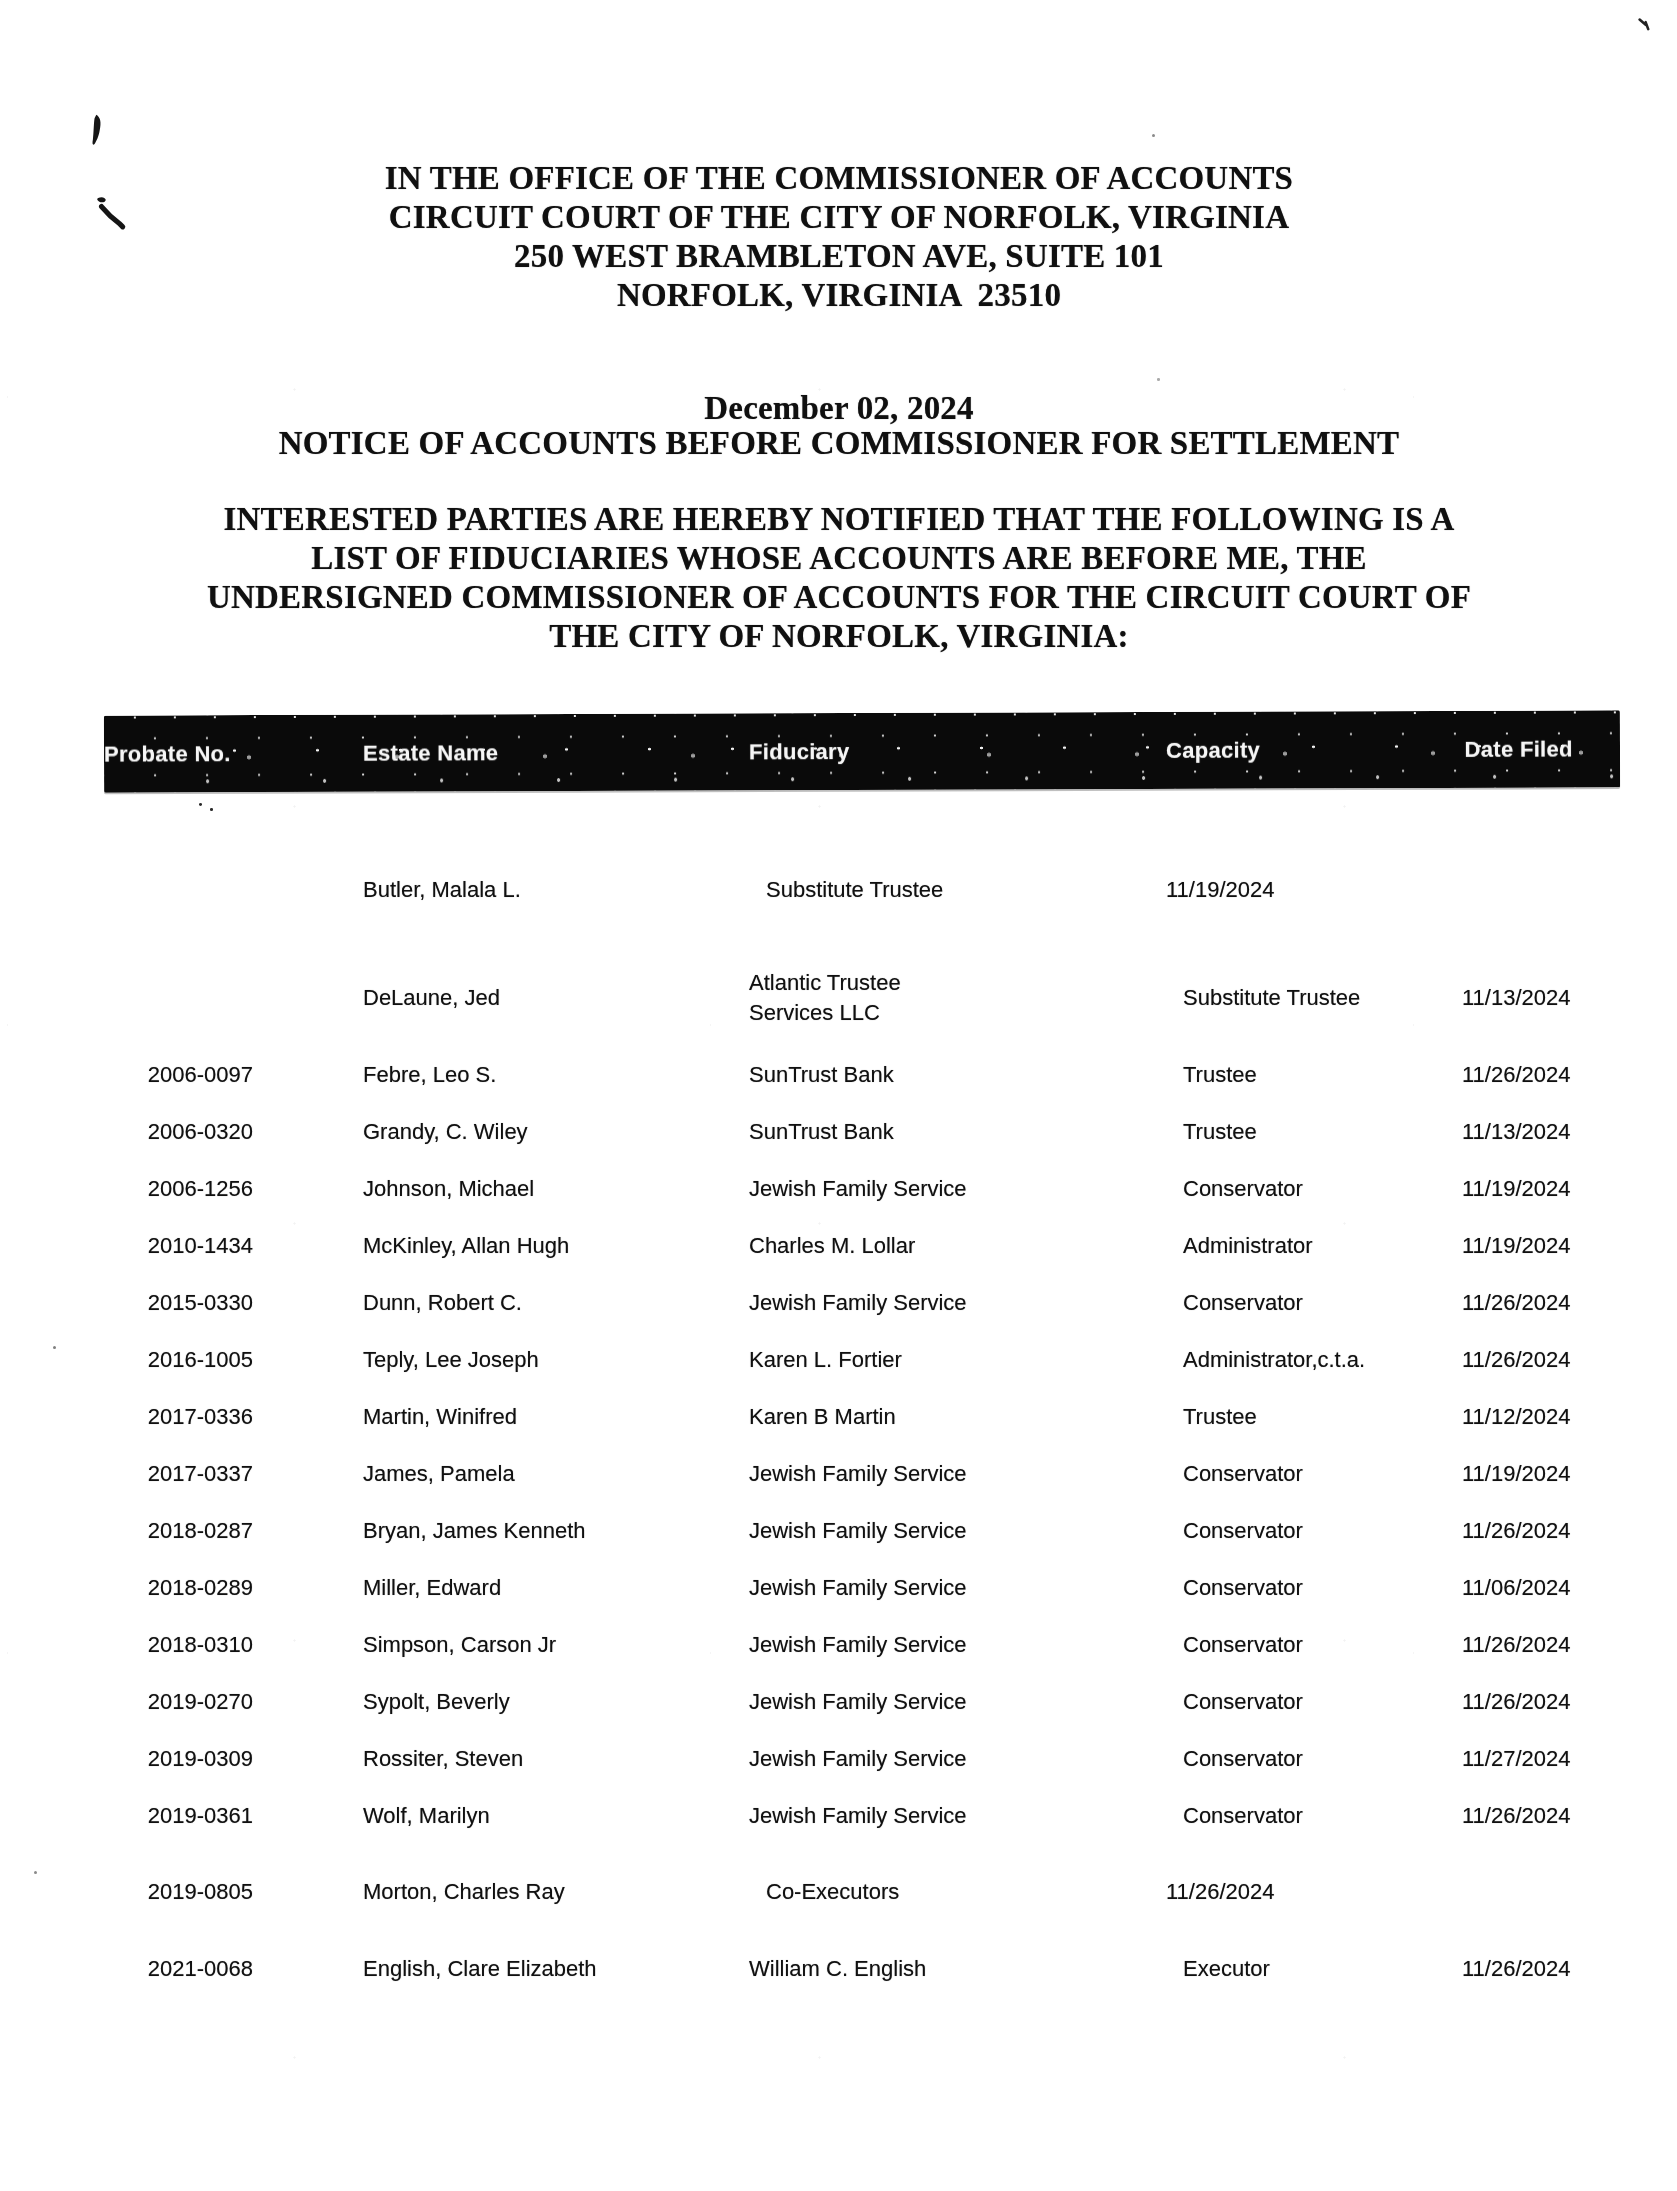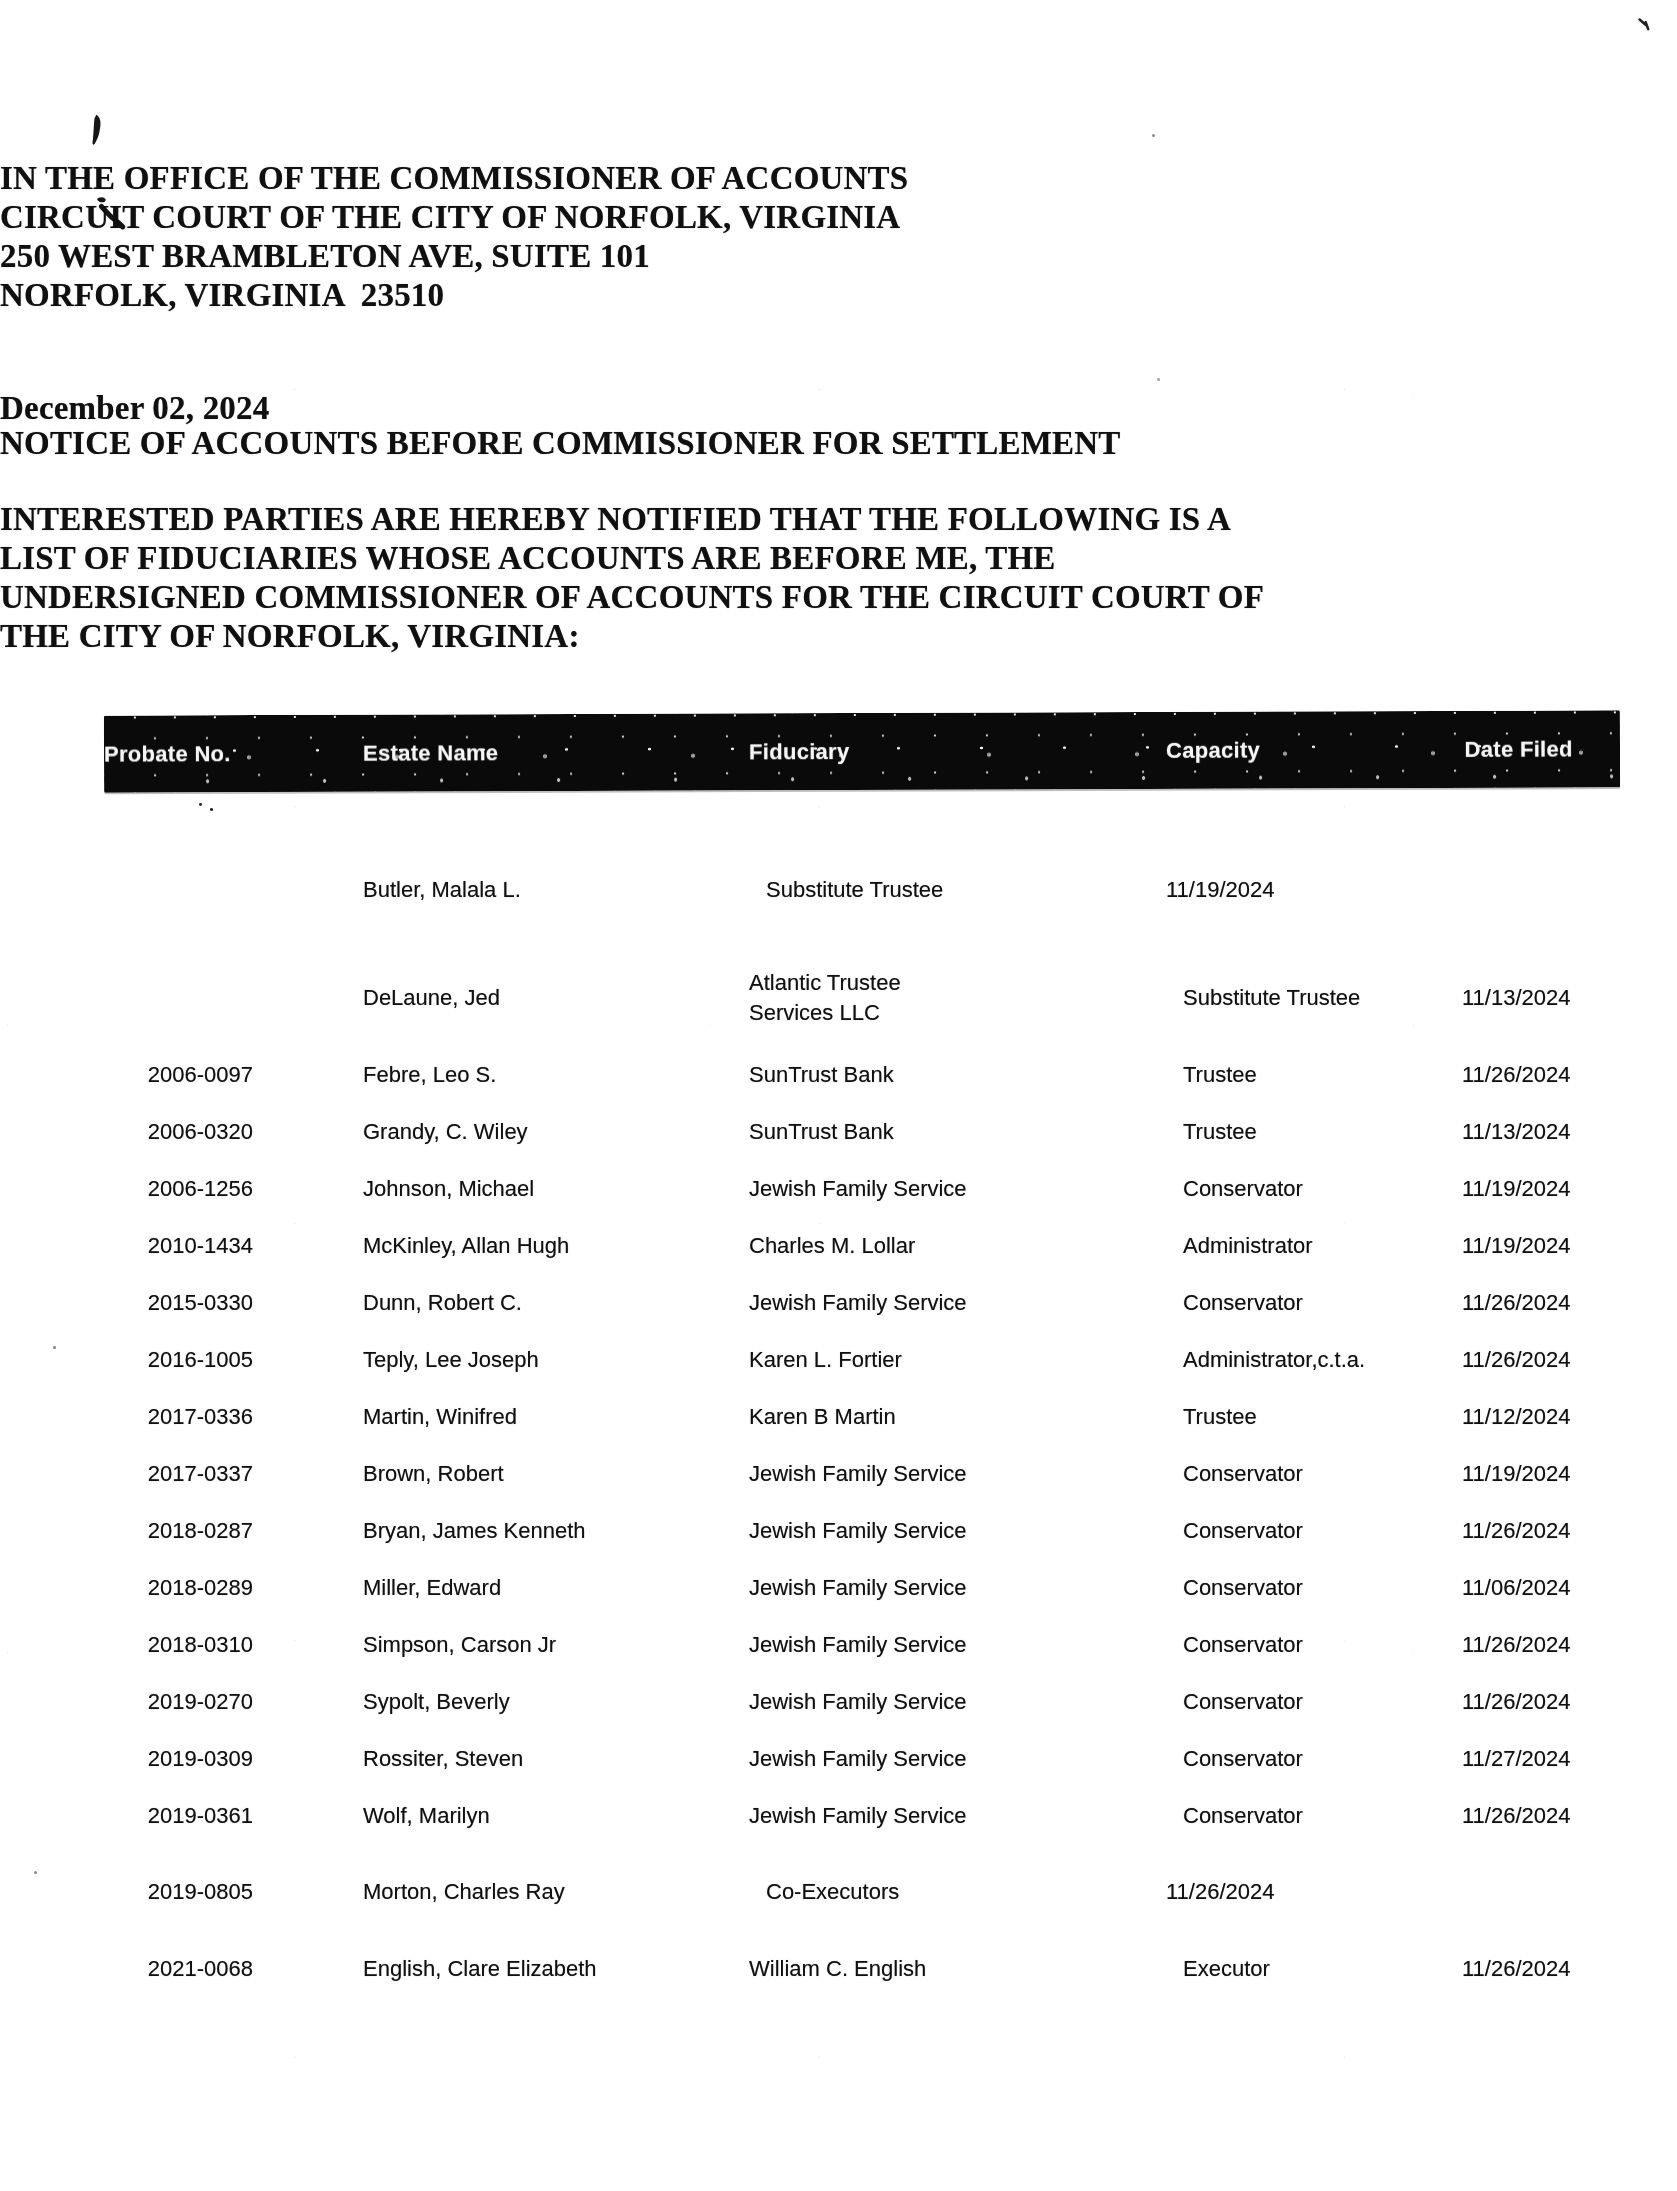--- a/index.html
+++ b/index.html
@@ -20,20 +20,21 @@
     background-image:
       radial-gradient(circle, rgba(0,0,0,0.05) 0.9px, transparent 1.2px),
       radial-gradient(circle, rgba(0,0,0,0.04) 0.9px, transparent 1.1px);
     background-size:525px 417px, 703px 628px;
     background-position:32px 181px, 359px 83px;
   }
   
   .serif{
     font-family:"Liberation Serif","DejaVu Serif",serif;
     font-weight:700;
+    text-align:center;
     white-space:pre-wrap;
     color:var(--ink);
     text-shadow:0 0 0.9px rgba(0,0,0,.55);
     letter-spacing:0.2px;
     filter:blur(0.2px);
   }
   .office-block{position:absolute;top:159px;left:0;width:100%;font-size:33px;line-height:39px;}
   .doc-date{position:absolute;top:350px;left:0;width:100%;font-size:33px;margin-top:40px;}
   .notice-title{position:absolute;top:425px;left:0;width:100%;font-size:33px;}
   .notice-body{position:absolute;top:500px;left:0;width:100%;font-size:33px;line-height:39px;}
@@ -188,21 +189,21 @@
       </div>
       <div class="trow h1">
         <div class="tcell probate_no">2017-0336</div>
         <div class="tcell estate_name">Martin, Winifred</div>
         <div class="tcell fiduciary">Karen B Martin</div>
         <div class="tcell capacity">Trustee</div>
         <div class="tcell date_filed">11/12/2024</div>
       </div>
       <div class="trow h1">
         <div class="tcell probate_no">2017-0337</div>
-        <div class="tcell estate_name">Brown, Robert</div>
+        <div class="tcell estate_name">James, Pamela</div>
         <div class="tcell fiduciary">Jewish Family Service</div>
         <div class="tcell capacity">Conservator</div>
         <div class="tcell date_filed">11/19/2024</div>
       </div>
       <div class="trow h1">
         <div class="tcell probate_no">2018-0287</div>
         <div class="tcell estate_name">Bryan, James Kenneth</div>
         <div class="tcell fiduciary">Jewish Family Service</div>
         <div class="tcell capacity">Conservator</div>
         <div class="tcell date_filed">11/26/2024</div>

